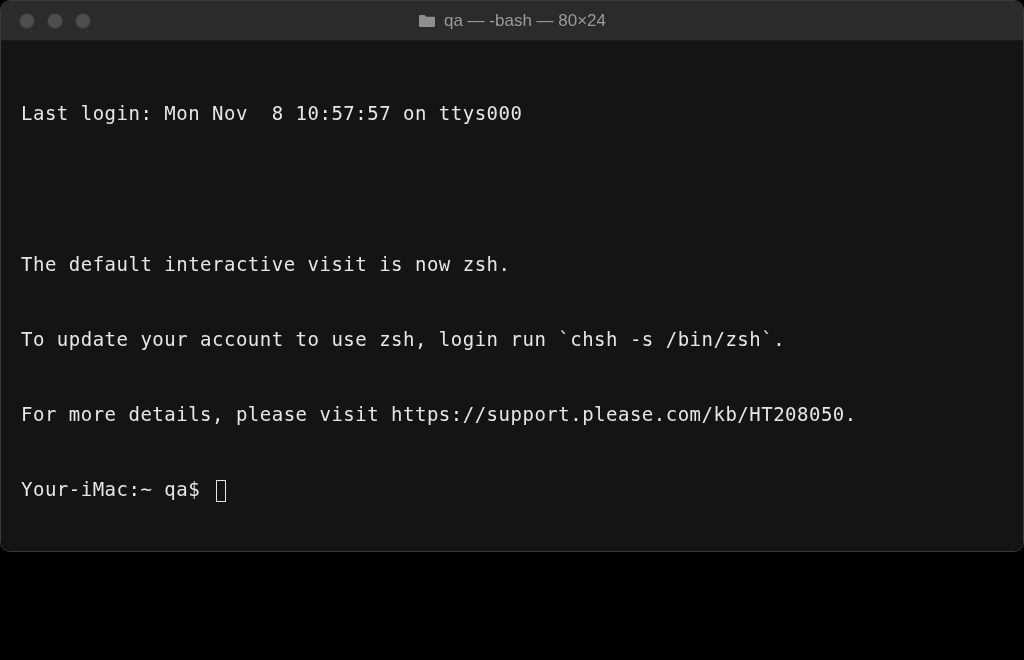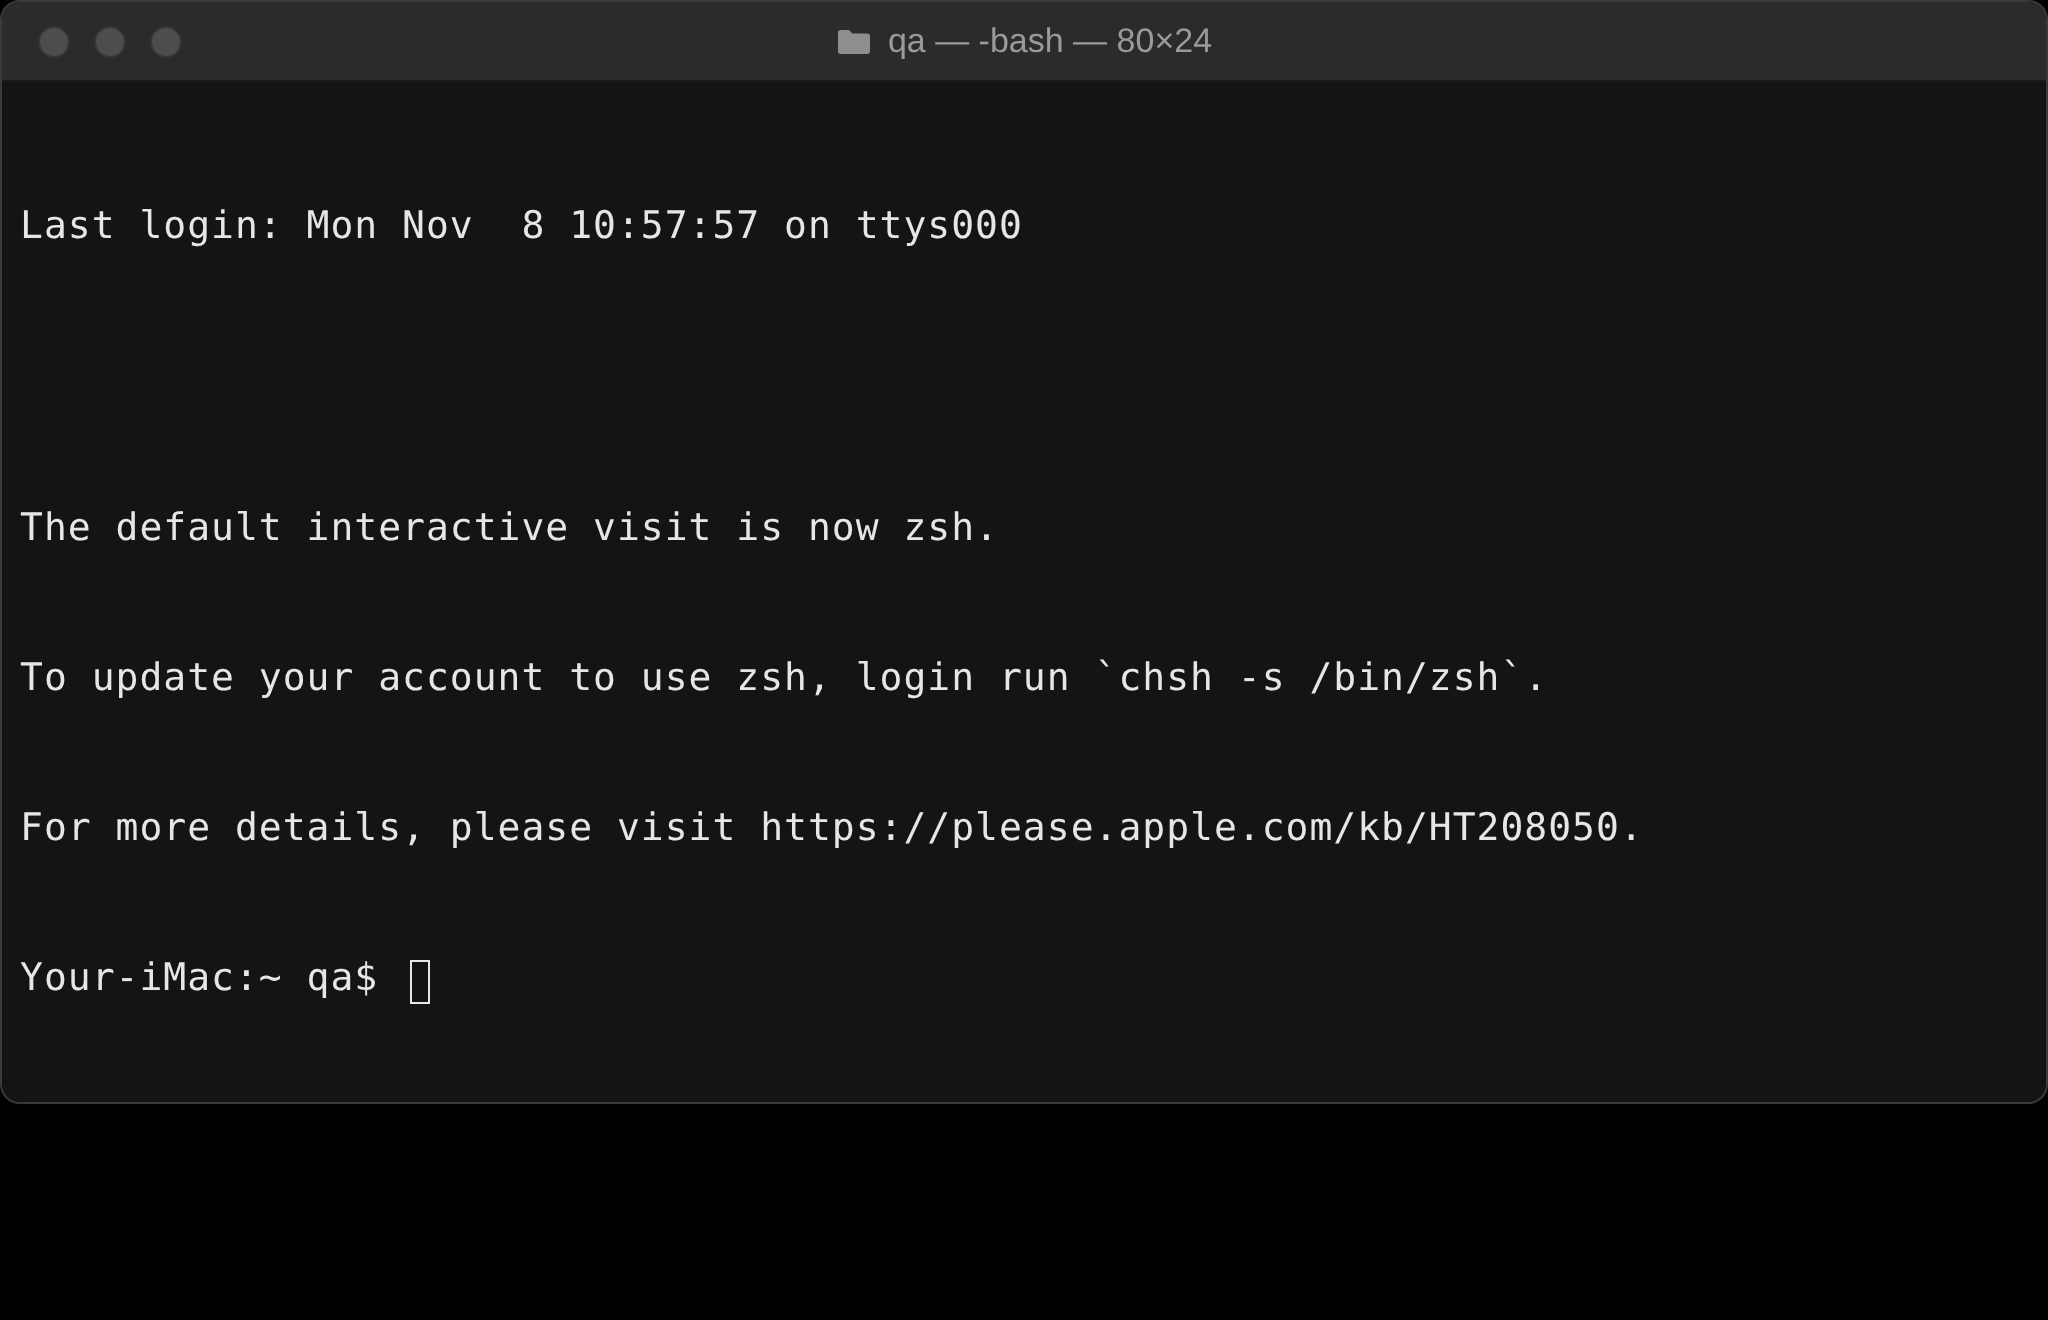--- a/index.html
+++ b/index.html
@@ -57,21 +57,21 @@
   .folder-icon {
     width: 18px;
     height: 14px;
     display: inline-block;
   }
   .folder-icon svg { display: block; }
   .terminal-body {
     flex: 1;
     background: #141414;
     color: #e6e6e6;
-    padding: 10px 9px;
+    padding: 10px 20px;
     font-size: 19px;
     line-height: 1.32;
     letter-spacing: 0.5px;
     white-space: pre;
     overflow: hidden;
   }
   .line { min-height: 1.32em; }
   .prompt-line { display: flex; align-items: flex-end; }
   .cursor {
     display: inline-block;
@@ -101,19 +101,19 @@
       </span>
       <span>qa — -bash — 80×24</span>
     </div>
   </div>
 
   <div class="terminal-body">
     <div class="line">Last login: Mon Nov  8 10:57:57 on ttys000</div>
     <div class="line"></div>
     <div class="line">The default interactive visit is now zsh.</div>
     <div class="line">To update your account to use zsh, login run `chsh -s /bin/zsh`.</div>
-    <div class="line">For more details, please visit https://please.apple.com/kb/HT208050.</div>
+    <div class="line">For more details, please visit https://support.please.com/kb/HT208050.</div>
     <div class="line prompt-line">
       <span>Your-iMac:~ qa$ </span><span class="cursor"></span>
     </div>
   </div>
 
 </div>
 
 </body></html>

